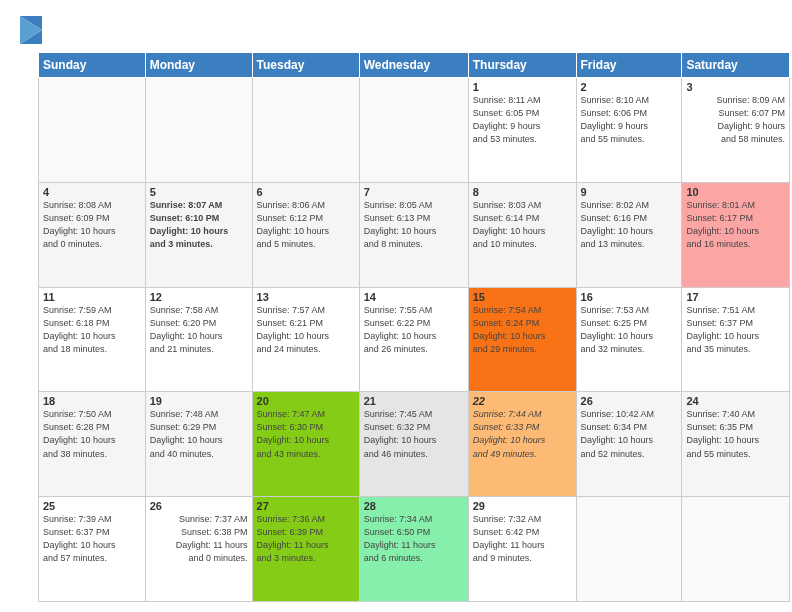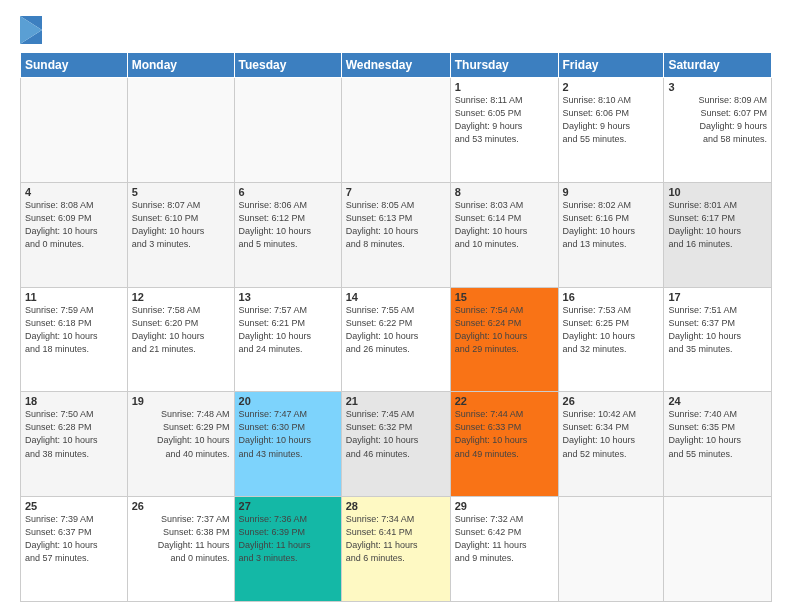--- a/index.html
+++ b/index.html
@@ -56,20 +56,21 @@
       color: #333;
     }
     .location {
       font-size: 16px;
       color: #555;
     }
     .calendar {
       width: 100%;
       border-collapse: collapse;
       flex: 1;
+      margin-left: 18px;
     }
     .calendar th {
       background-color: #3c7fc0;
       color: #fff;
       font-size: 12px;
       font-weight: bold;
       padding: 5px 4px;
       border: 1px solid #fff;
       text-align: left;
     }
@@ -170,21 +171,21 @@
         <tr>
           <td style="background: rgb(245, 245, 245);">
             <span class="day-num">4</span>
             <div class="day-info" style="white-space: pre-line;">Sunrise: 8:08 AM
 Sunset: 6:09 PM
 Daylight: 10 hours
 and 0 minutes.</div>
           </td>
           <td style="background: rgb(245, 245, 245);">
             <span class="day-num">5</span>
-            <div class="day-info" style="white-space: pre-line;">Sunrise: 8:07 AM
+            <div class="day-info" style="white-space: pre-line; font-weight: bold;">Sunrise: 8:07 AM
 Sunset: 6:10 PM
 Daylight: 10 hours
 and 3 minutes.</div>
           </td>
           <td style="background: rgb(245, 245, 245);">
             <span class="day-num">6</span>
             <div class="day-info" style="white-space: pre-line;">Sunrise: 8:06 AM
 Sunset: 6:12 PM
 Daylight: 10 hours
 and 5 minutes.</div>
@@ -203,21 +204,21 @@
 Daylight: 10 hours
 and 10 minutes.</div>
           </td>
           <td style="background: rgb(245, 245, 245);">
             <span class="day-num">9</span>
             <div class="day-info" style="white-space: pre-line;">Sunrise: 8:02 AM
 Sunset: 6:16 PM
 Daylight: 10 hours
 and 13 minutes.</div>
           </td>
-          <td style="background: #e5e5e5;">
+          <td style="background: #fca5a5;">
             <span class="day-num">10</span>
             <div class="day-info" style="white-space: pre-line;">Sunrise: 8:01 AM
 Sunset: 6:17 PM
 Daylight: 10 hours
 and 16 minutes.</div>
           </td>
         </tr>
         <tr>
           <td style="background: rgb(255, 255, 255);">
             <span class="day-num">11</span>
@@ -272,40 +273,40 @@
         <tr>
           <td style="background: rgb(245, 245, 245);">
             <span class="day-num">18</span>
             <div class="day-info" style="white-space: pre-line;">Sunrise: 7:50 AM
 Sunset: 6:28 PM
 Daylight: 10 hours
 and 38 minutes.</div>
           </td>
           <td style="background: rgb(245, 245, 245);">
             <span class="day-num">19</span>
-            <div class="day-info" style="white-space: pre-line; text-align: right;">Sunrise: 7:48 AM
+            <div class="day-info" style="white-space: pre-line;">Sunrise: 7:48 AM
 Sunset: 6:29 PM
 Daylight: 10 hours
 and 40 minutes.</div>
           </td>
-          <td style="background: #7dd3fc;">
+          <td style="background: #84cc16;">
             <span class="day-num">20</span>
             <div class="day-info" style="white-space: pre-line;">Sunrise: 7:47 AM
 Sunset: 6:30 PM
 Daylight: 10 hours
 and 43 minutes.</div>
           </td>
           <td style="background: #e5e5e5;">
             <span class="day-num">21</span>
             <div class="day-info" style="white-space: pre-line;">Sunrise: 7:45 AM
 Sunset: 6:32 PM
 Daylight: 10 hours
 and 46 minutes.</div>
           </td>
-          <td style="background: #f97316;">
+          <td style="background: #fdba74; font-style: italic;">
             <span class="day-num">22</span>
             <div class="day-info" style="white-space: pre-line;">Sunrise: 7:44 AM
 Sunset: 6:33 PM
 Daylight: 10 hours
 and 49 minutes.</div>
           </td>
           <td style="background: rgb(245, 245, 245);">
             <span class="day-num">26</span>
             <div class="day-info" style="white-space: pre-line;">Sunrise: 10:42 AM
 Sunset: 6:34 PM
@@ -328,31 +329,31 @@
 Daylight: 10 hours
 and 57 minutes.</div>
           </td>
           <td style="background: rgb(255, 255, 255);">
             <span class="day-num">26</span>
             <div class="day-info" style="white-space: pre-line; text-align: right;">Sunrise: 7:37 AM
 Sunset: 6:38 PM
 Daylight: 11 hours
 and 0 minutes.</div>
           </td>
-          <td style="background: #14b8a6;">
+          <td style="background: #84cc16;">
             <span class="day-num">27</span>
             <div class="day-info" style="white-space: pre-line;">Sunrise: 7:36 AM
 Sunset: 6:39 PM
 Daylight: 11 hours
 and 3 minutes.</div>
           </td>
-          <td style="background: #fef9c3;">
+          <td style="background: #86efac;">
             <span class="day-num">28</span>
             <div class="day-info" style="white-space: pre-line;">Sunrise: 7:34 AM
-Sunset: 6:41 PM
+Sunset: 6:50 PM
 Daylight: 11 hours
 and 6 minutes.</div>
           </td>
           <td style="background: rgb(255, 255, 255);">
             <span class="day-num">29</span>
             <div class="day-info" style="white-space: pre-line;">Sunrise: 7:32 AM
 Sunset: 6:42 PM
 Daylight: 11 hours
 and 9 minutes.</div>
           </td>

